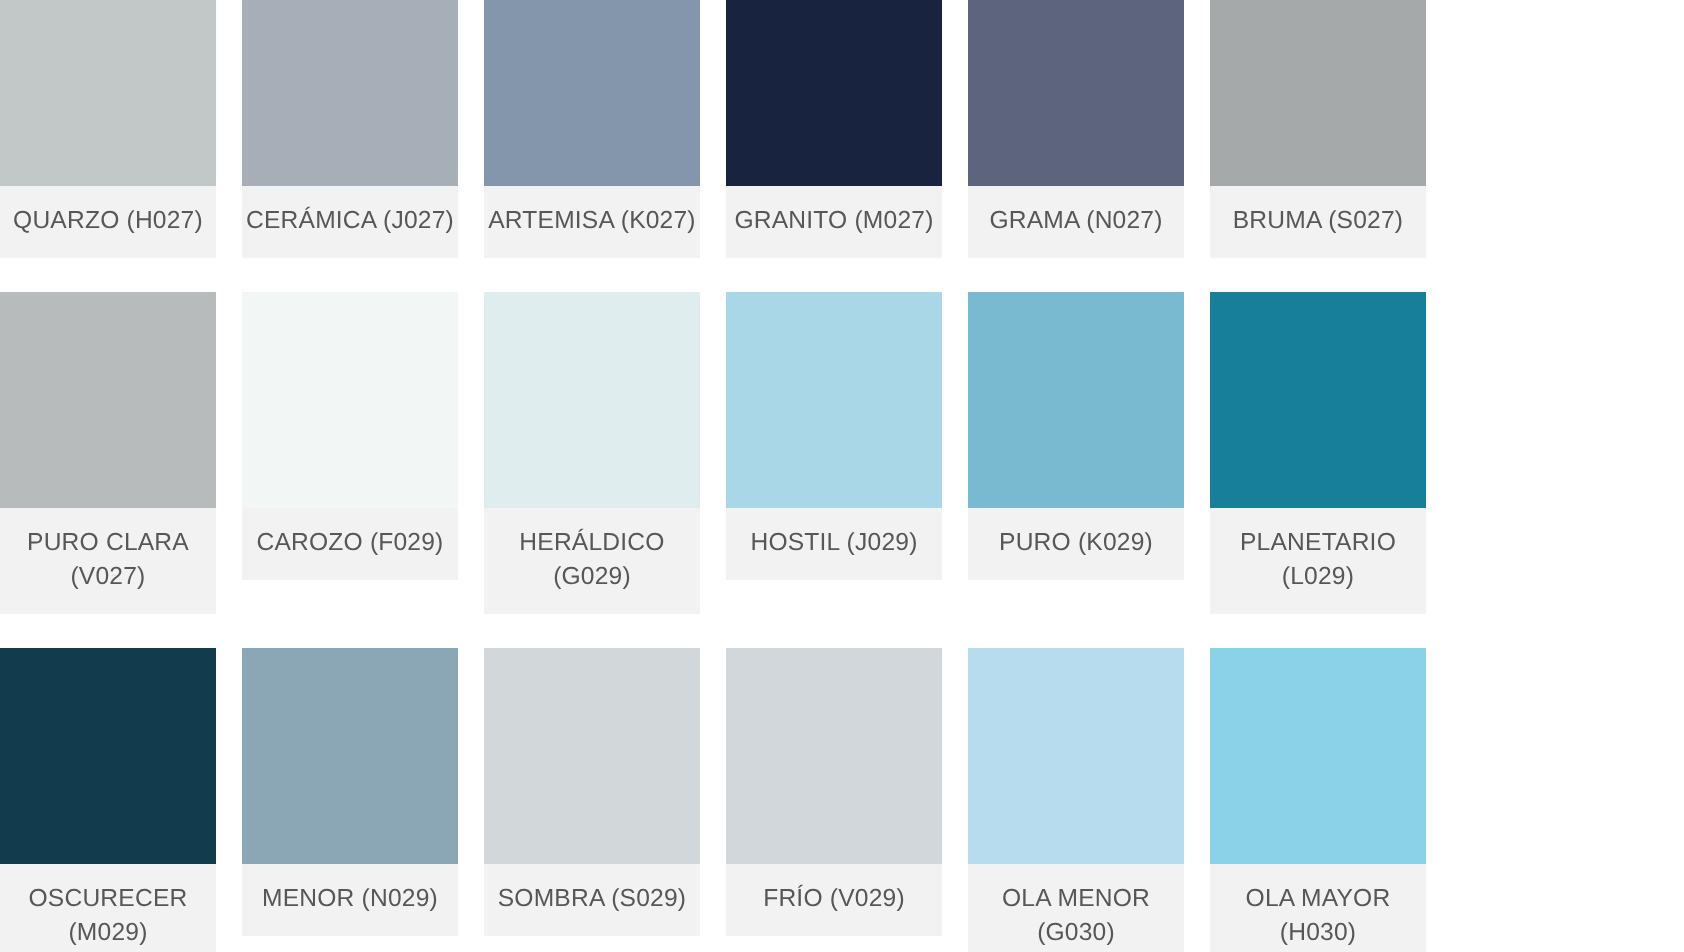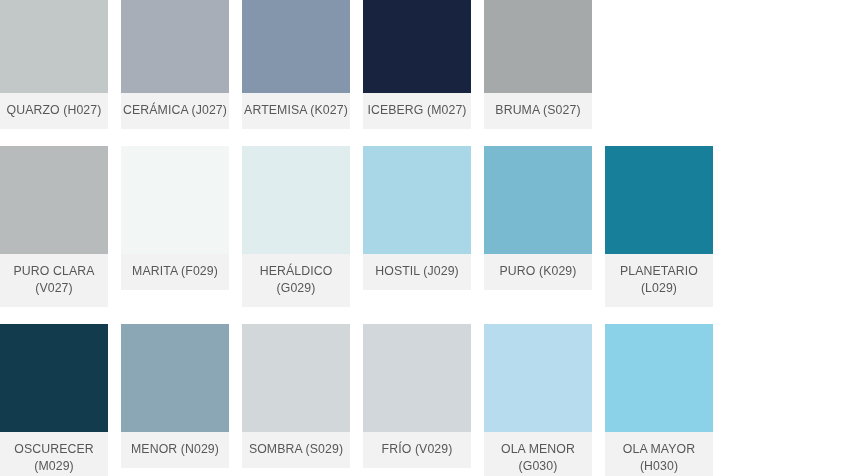--- a/index.html
+++ b/index.html
@@ -71,35 +71,39 @@
       <div class="swatch-card">
         <div class="swatch-chip" style="background: rgb(167, 174, 183);"></div>
         <div class="swatch-caption">CERÁMICA (J027)</div>
       </div>
       <div class="swatch-card">
         <div class="swatch-chip" style="background: rgb(132, 150, 172);"></div>
         <div class="swatch-caption">ARTEMISA (K027)</div>
       </div>
       <div class="swatch-card">
         <div class="swatch-chip" style="background: rgb(24, 36, 63);"></div>
-        <div class="swatch-caption">ICEBERG (M027)</div>
+        <div class="swatch-caption">GRANITO (M027)</div>
+      </div>
+      <div class="swatch-card">
+        <div class="swatch-chip" style="background: rgb(92, 100, 126);"></div>
+        <div class="swatch-caption">GRAMA (N027)</div>
       </div>
       <div class="swatch-card">
         <div class="swatch-chip" style="background: rgb(166, 169, 169);"></div>
         <div class="swatch-caption">BRUMA (S027)</div>
       </div>
     </div>
     <div class="swatch-row row-2">
       <div class="swatch-card">
         <div class="swatch-chip" style="background: rgb(184, 187, 188);"></div>
         <div class="swatch-caption">PURO CLARA (V027)</div>
       </div>
       <div class="swatch-card">
         <div class="swatch-chip" style="background: rgb(242, 247, 246);"></div>
-        <div class="swatch-caption">MARITA (F029)</div>
+        <div class="swatch-caption">CAROZO (F029)</div>
       </div>
       <div class="swatch-card">
         <div class="swatch-chip" style="background: rgb(224, 237, 239);"></div>
         <div class="swatch-caption">HERÁLDICO (G029)</div>
       </div>
       <div class="swatch-card">
         <div class="swatch-chip" style="background: rgb(170, 215, 231);"></div>
         <div class="swatch-caption">HOSTIL (J029)</div>
       </div>
       <div class="swatch-card">

